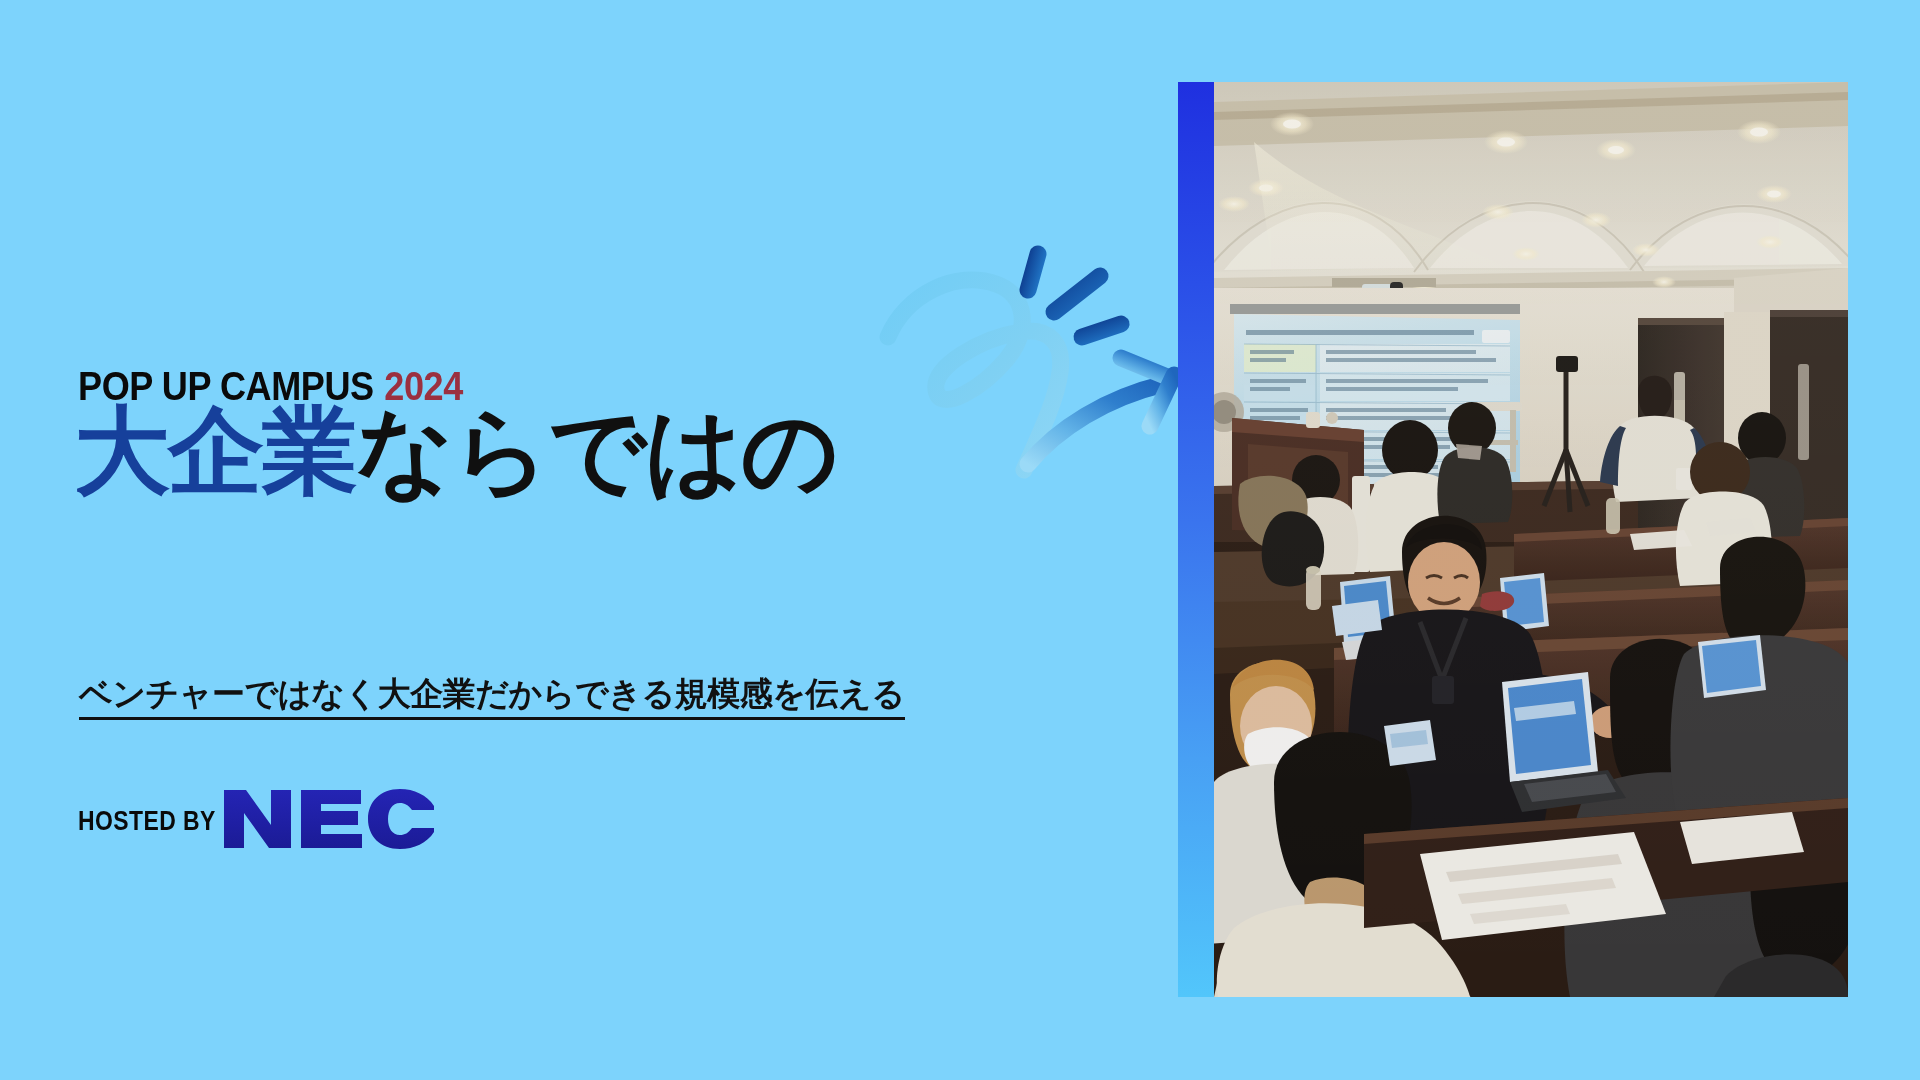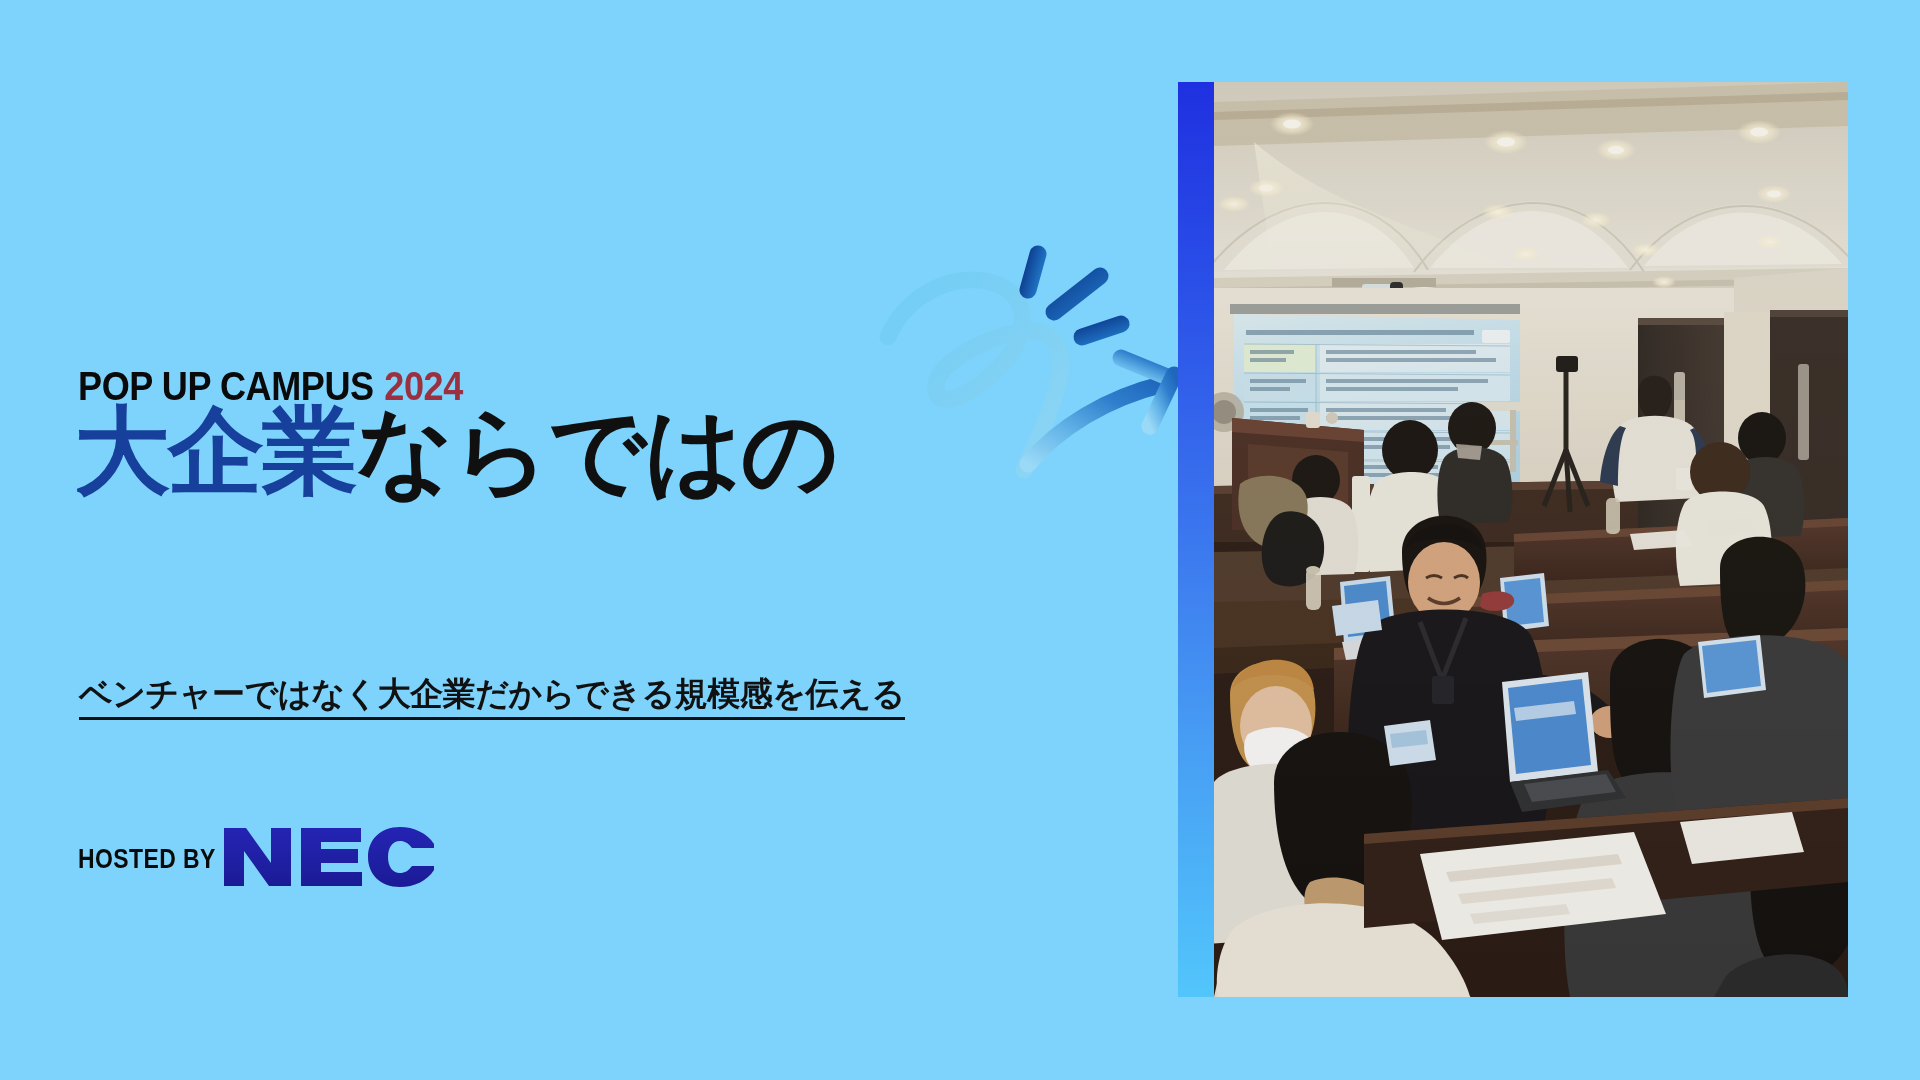--- a/index.html
+++ b/index.html
@@ -52,21 +52,21 @@
     font-weight:bold;
     font-size:33px;
     letter-spacing:-0.5px;
     color:#111;
     white-space:nowrap;
     border-bottom:3px solid #111;
     display:inline-block;
   }
 
   .hosted-row{
-    position:absolute;left:0;top:824px;
+    position:absolute;left:0;top:786px;
     display:flex;align-items:center;gap:4px;
   }
   .hosted-by{
     font-size:27px;font-weight:bold;
     letter-spacing:0.5px;
     color:#0a0a0a;
     transform:scaleX(0.85);
     transform-origin:left center;
     white-space:nowrap;
     font-family:"Liberation Sans","DejaVu Sans",sans-serif;

